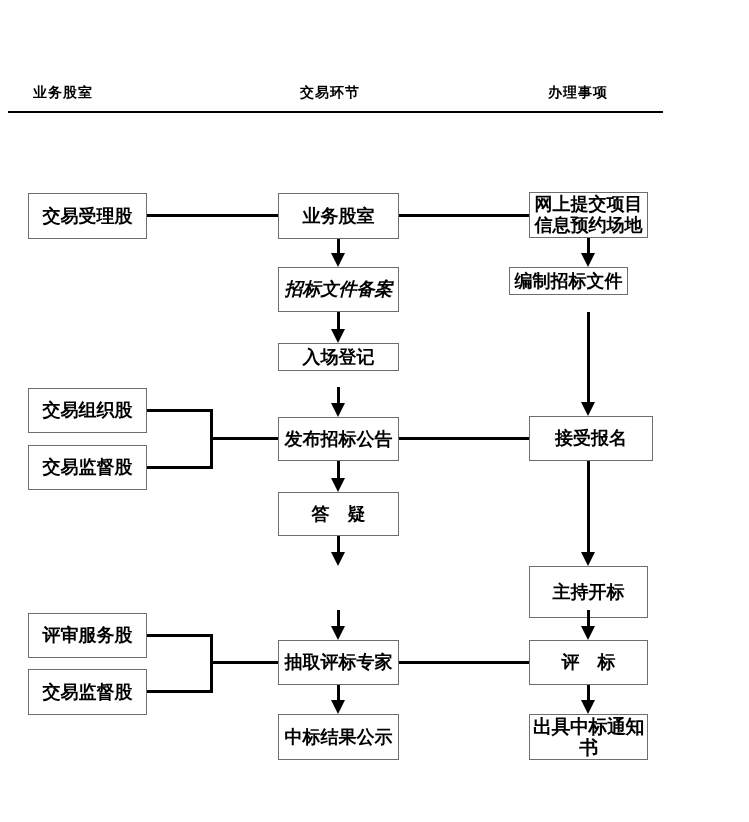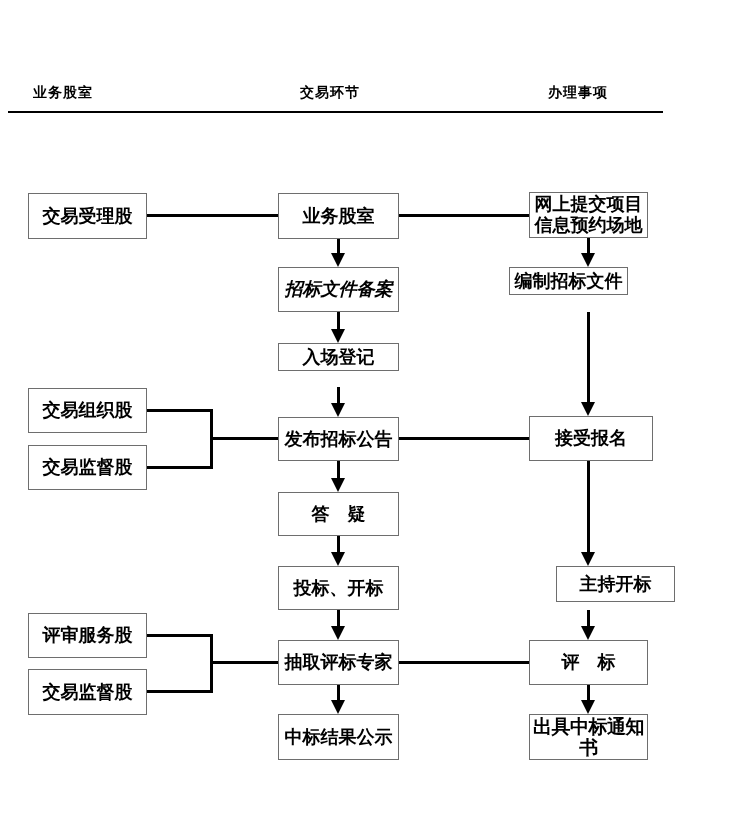--- a/index.html
+++ b/index.html
@@ -42,29 +42,28 @@
   <div class="box" style="left:28px;top:388px;width:119px;height:45px;">交易组织股</div>
   <div class="box" style="left:28px;top:445px;width:119px;height:45px;">交易监督股</div>
   <div class="box" style="left:28px;top:613px;width:119px;height:45px;">评审服务股</div>
   <div class="box" style="left:28px;top:669px;width:119px;height:46px;">交易监督股</div>
 
   <div class="box" style="left:278px;top:193px;width:121px;height:46px;">业务股室</div>
   <div class="box" style="left:278px;top:267px;width:121px;height:45px;font-style:italic;">招标文件备案</div>
   <div class="box" style="left:278px;top:343px;width:121px;height:28px;">入场登记</div>
   <div class="box" style="left:278px;top:417px;width:121px;height:44px;">发布招标公告</div>
   <div class="box" style="left:278px;top:492px;width:121px;height:44px;">答　疑</div>
-  <div class="box" style="left:278px;top:566px;width:121px;height:44px;">投标、开标</div>
   <div class="box" style="left:278px;top:640px;width:121px;height:45px;">抽取评标专家</div>
   <div class="box" style="left:278px;top:714px;width:121px;height:46px;">中标结果公示</div>
 
   <div class="box" style="left:529px;top:192px;width:119px;height:46px;">网上提交项目
 信息预约场地</div>
   <div class="box" style="left:509px;top:267px;width:119px;height:28px;">编制招标文件</div>
   <div class="box" style="left:529px;top:416px;width:124px;height:45px;">接受报名</div>
-  <div class="box" style="left:556px;top:566px;width:119px;height:36px;">主持开标</div>
+  <div class="box" style="left:529px;top:566px;width:119px;height:52px;">主持开标</div>
   <div class="box" style="left:529px;top:640px;width:119px;height:45px;">评　标</div>
   <div class="box tight" style="left:529px;top:714px;width:119px;height:46px;">出具中标通知书</div>
 
   <div class="hline" style="left:147px;top:214px;width:131px;height:3px;"></div>
   <div class="hline" style="left:399px;top:214px;width:130px;height:3px;"></div>
   <div class="hline" style="left:399px;top:437px;width:130px;height:3px;"></div>
   <div class="hline" style="left:399px;top:661px;width:130px;height:3px;"></div>
 
   <div class="hline" style="left:147px;top:409px;width:63px;height:3px;"></div>
   <div class="hline" style="left:147px;top:466px;width:63px;height:3px;"></div>

